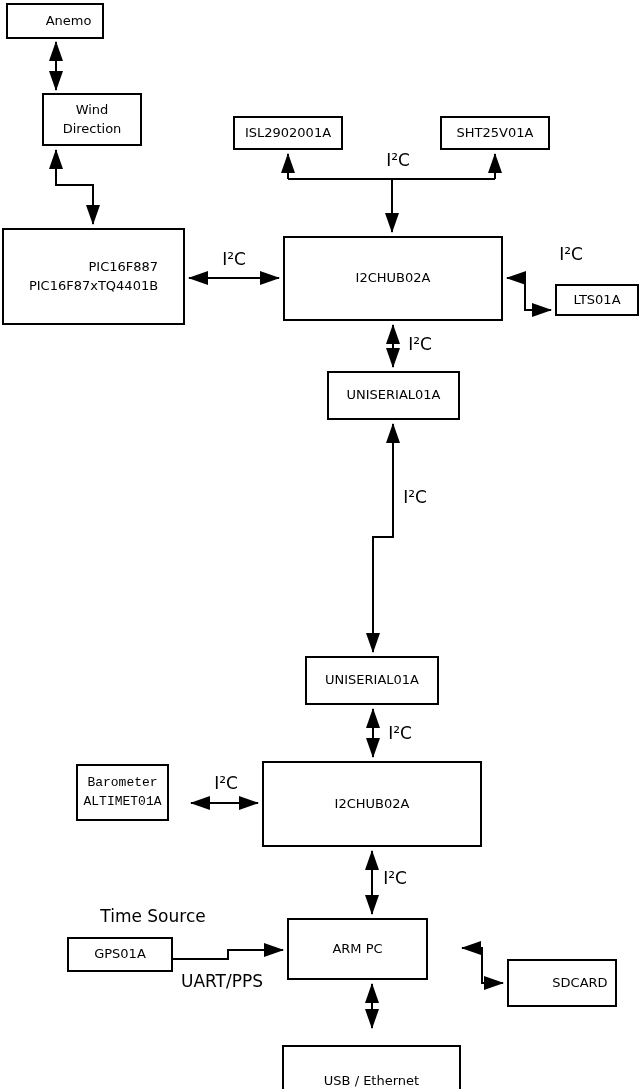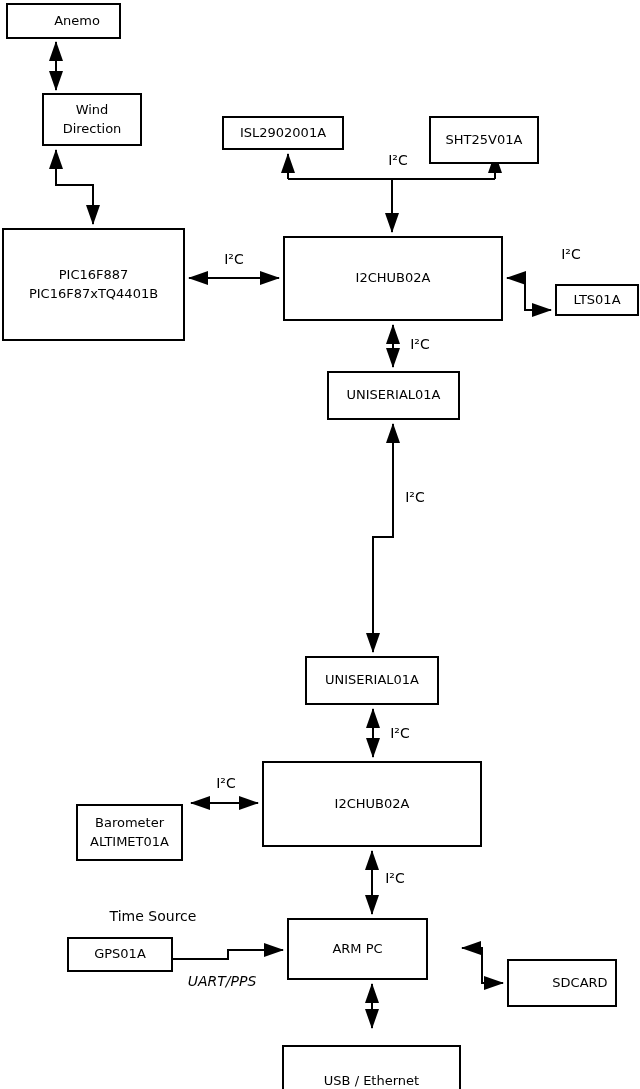--- a/index.html
+++ b/index.html
@@ -23,50 +23,50 @@
     align-items: center;
     justify-content: center;
     text-align: center;
     font-size: 13px;
     line-height: 1.4;
     white-space: pre-line;
   }
   .elabel {
     position: absolute;
     transform: translate(-50%, -50%);
-    font-size: 14px;
+    font-size: 17px;
     white-space: nowrap;
   }
   
-  #n-anemo { left: 6px;   top: 3px;    width: 115px;  height: 36px; padding-left: 27px; }
+  #n-anemo { left: 6px;   top: 3px;    width: 98px;  height: 36px; padding-left: 27px; }
   #n-wind  { left: 6px;   top: 93px;   width: 100px; height: 53px; margin-left: 36px; }
-  #n-pic   { left: 2px;   top: 228px;  width: 183px; height: 113px; }
-  #n-isl   { left: 222px; top: 116px;  width: 122px; height: 34px; }
-  #n-sht   { left: 429px; top: 116px;  width: 110px; height: 48px; }
+  #n-pic   { left: 2px;   top: 228px;  width: 183px; height: 97px; text-align: right; }
+  #n-isl   { left: 233px; top: 116px;  width: 110px; height: 34px; }
+  #n-sht   { left: 440px; top: 116px;  width: 110px; height: 34px; }
   #n-hub1  { left: 283px; top: 236px;  width: 220px; height: 85px; }
   #n-lts   { left: 555px; top: 284px;  width: 84px;  height: 32px; }
   #n-uni1  { left: 327px; top: 371px;  width: 133px; height: 49px; }
   #n-uni2  { left: 305px; top: 656px;  width: 134px; height: 49px; }
   #n-hub2  { left: 262px; top: 761px;  width: 220px; height: 86px; }
-  #n-baro  { left: 76px;  top: 804px;  width: 107px; height: 57px; }
+  #n-baro  { left: 76px;  top: 764px;  width: 93px; height: 57px; font-family: Liberation Mono, monospace; }
   #n-gps   { left: 67px;  top: 937px;  width: 106px; height: 35px; }
   #n-arm   { left: 287px; top: 918px;  width: 141px; height: 62px; }
   #n-sd    { left: 507px; top: 959px;  width: 110px; height: 48px; padding-left: 36px; }
   #n-usb   { left: 282px; top: 1032px; width: 179px; height: 72px; margin-top: 13px; }
   
   #l-i2c-bus  { left: 398px; top: 160px; }
   #l-i2c-pic  { left: 234px; top: 259px; }
   #l-i2c-lts  { left: 571px; top: 254px; }
   #l-i2c-uni1 { left: 420px; top: 344px; }
   #l-i2c-link { left: 415px; top: 497px; }
   #l-i2c-uni2 { left: 400px; top: 733px; }
   #l-i2c-baro { left: 226px; top: 783px; }
   #l-i2c-arm  { left: 395px; top: 878px; }
   #l-time     { left: 120px; top: 916px; margin-left: 33px; }
-  #l-uart     { left: 222px; top: 981px; font-style: italic; }
+  #l-uart     { left: 222px; top: 981px; }
 </style>
 </head>
 <body>
 
 <div class="canvas">
 
   <svg class="wires" viewBox="0 0 640 1089" xmlns="http://www.w3.org/2000/svg">
     <defs>
       <marker id="ah-end" orient="auto" markerUnits="userSpaceOnUse" markerWidth="20" markerHeight="14" refX="19" refY="7">
         <path d="M0,0 L20,7 L0,14 Z" style="stroke:none;fill:#000000"></path>

